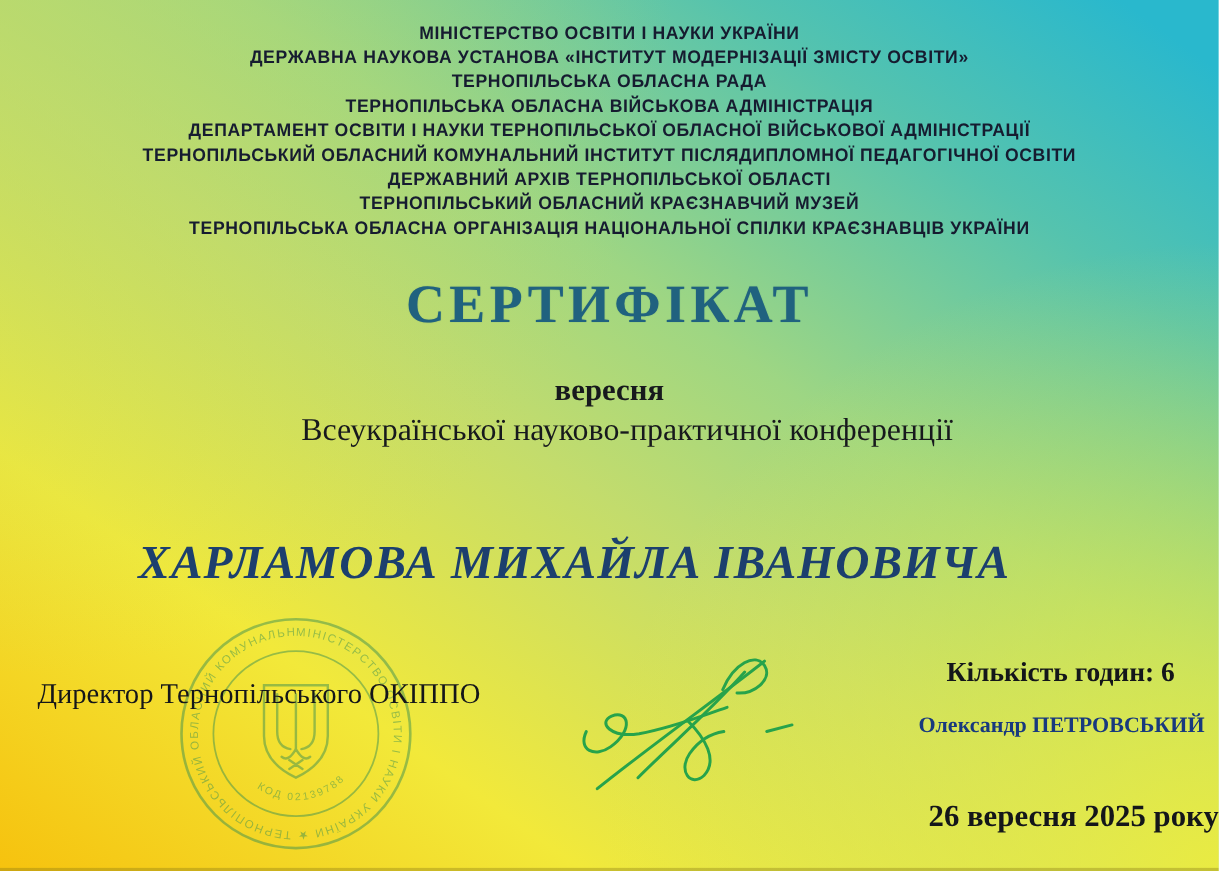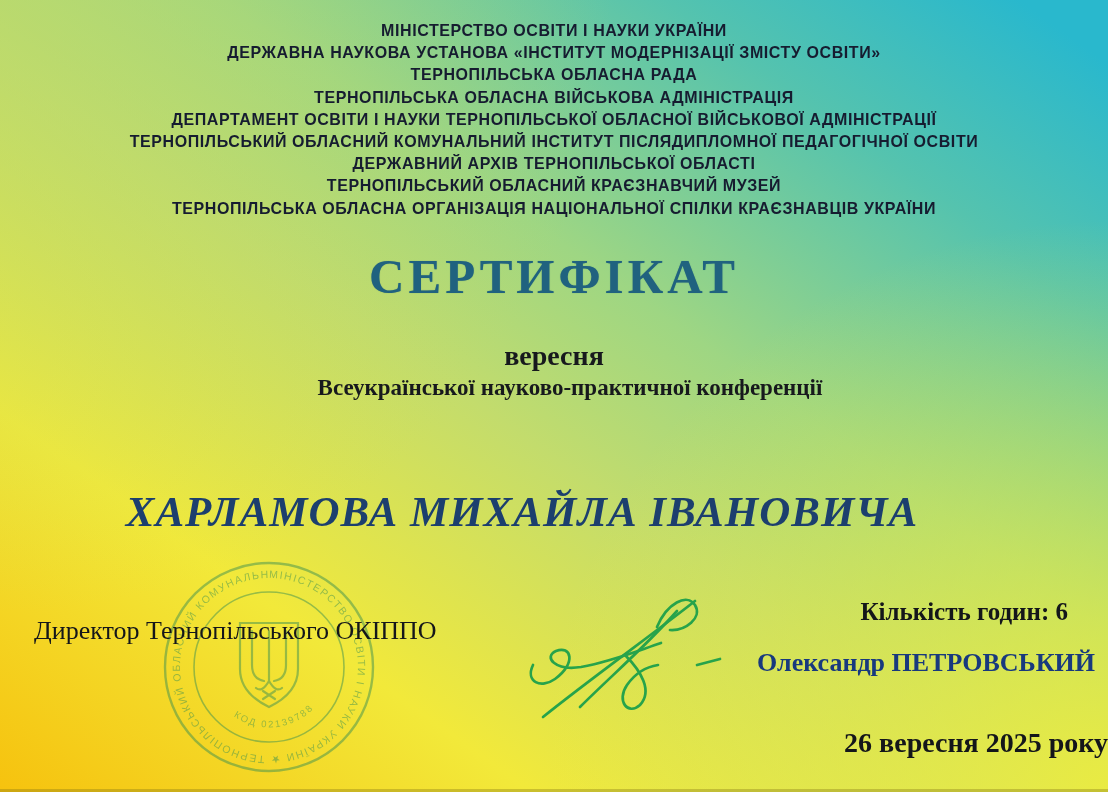--- a/index.html
+++ b/index.html
@@ -23,30 +23,30 @@
   .header{top:19px;line-height:22.2px;
     font-family:"Liberation Sans", sans-serif;
     font-weight:bold;font-size:16.5px;letter-spacing:0.6px;
     color:#161c30;transform:scaleX(0.97);}
   .header div{white-space:nowrap;}
 
   .title{top:248px;font-size:49px;font-weight:bold;letter-spacing:4px;
     color:#20627f;text-shadow:0 0 1px rgba(20,80,110,0.4);}
 
   .participant{top:340px;font-size:28px;font-weight:bold;color:#17191d;}
-  .conference{top:375px;font-size:23px;font-weight:bold;color:#17191d;margin-left:32px;}
+  .conference{top:375px;font-size:29px;font-weight:normal;color:#17191d;margin-left:32px;}
   .conf-name{top:416px;font-size:37px;font-weight:bold;font-style:italic;
     color:#ce3b10;text-shadow:2px 3px 2px rgba(120,185,120,0.55);}
 
   .name{top:487px;right:64px;left:0;text-align:center;white-space:nowrap;
     font-size:43px;font-weight:bold;font-style:italic;color:#1c3f6e;letter-spacing:1px;}
 
   .hours{top:586px;right:40px;font-size:25px;font-weight:bold;color:#14161a;white-space:nowrap;margin-top:12px;}
   .director{top:616px;left:34px;font-size:26px;font-weight:normal;color:#14161a;white-space:nowrap;}
-  .signer{top:648px;right:13px;font-size:26px;font-weight:bold;color:#18397e;white-space:nowrap;}
+  .signer{top:648px;right:13px;font-size:20px;font-weight:bold;color:#18397e;white-space:nowrap;}
   .date-line{top:727px;left:112px;right:0;text-align:right;
     font-size:28px;font-weight:bold;color:#14161a;white-space:nowrap;}
 
   .stamp{left:158px;top:556px;width:222px;height:222px;opacity:0.5;}
   .stamp text{font-family:"Liberation Sans", sans-serif;}
   .signature{left:525px;top:585px;width:215px;height:148px;}
 </style>
 </head>
 <body>
 

